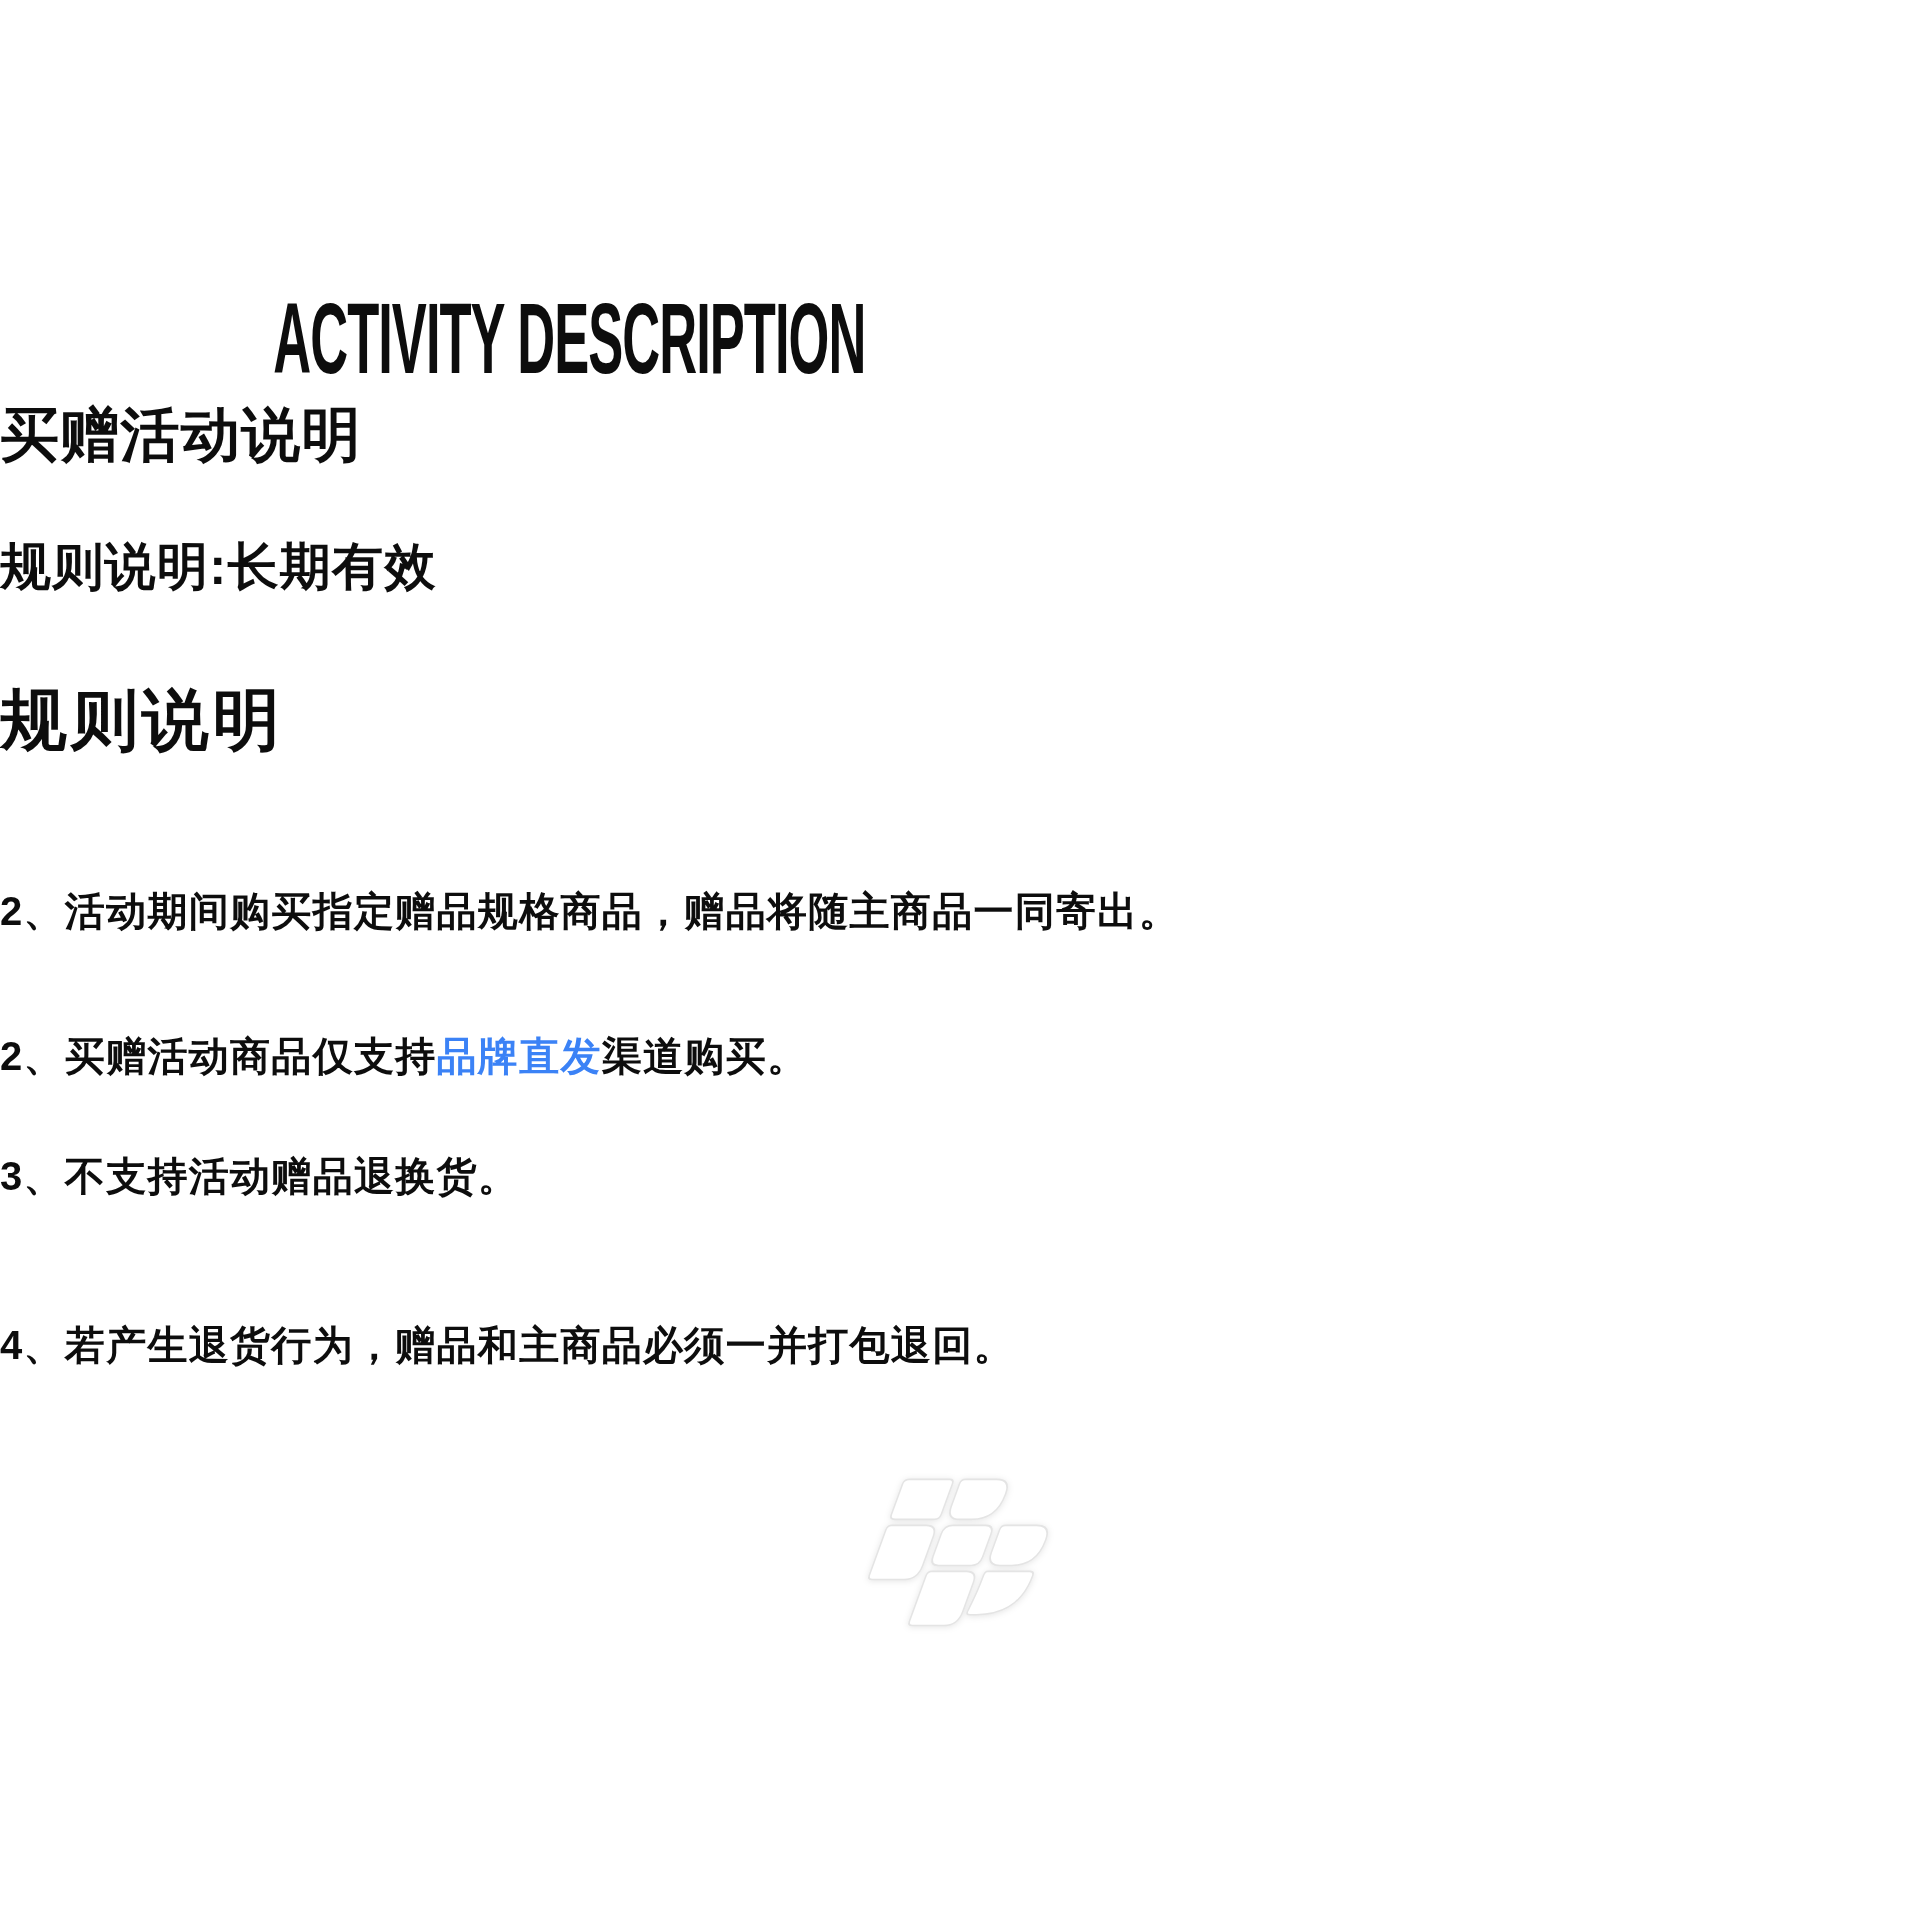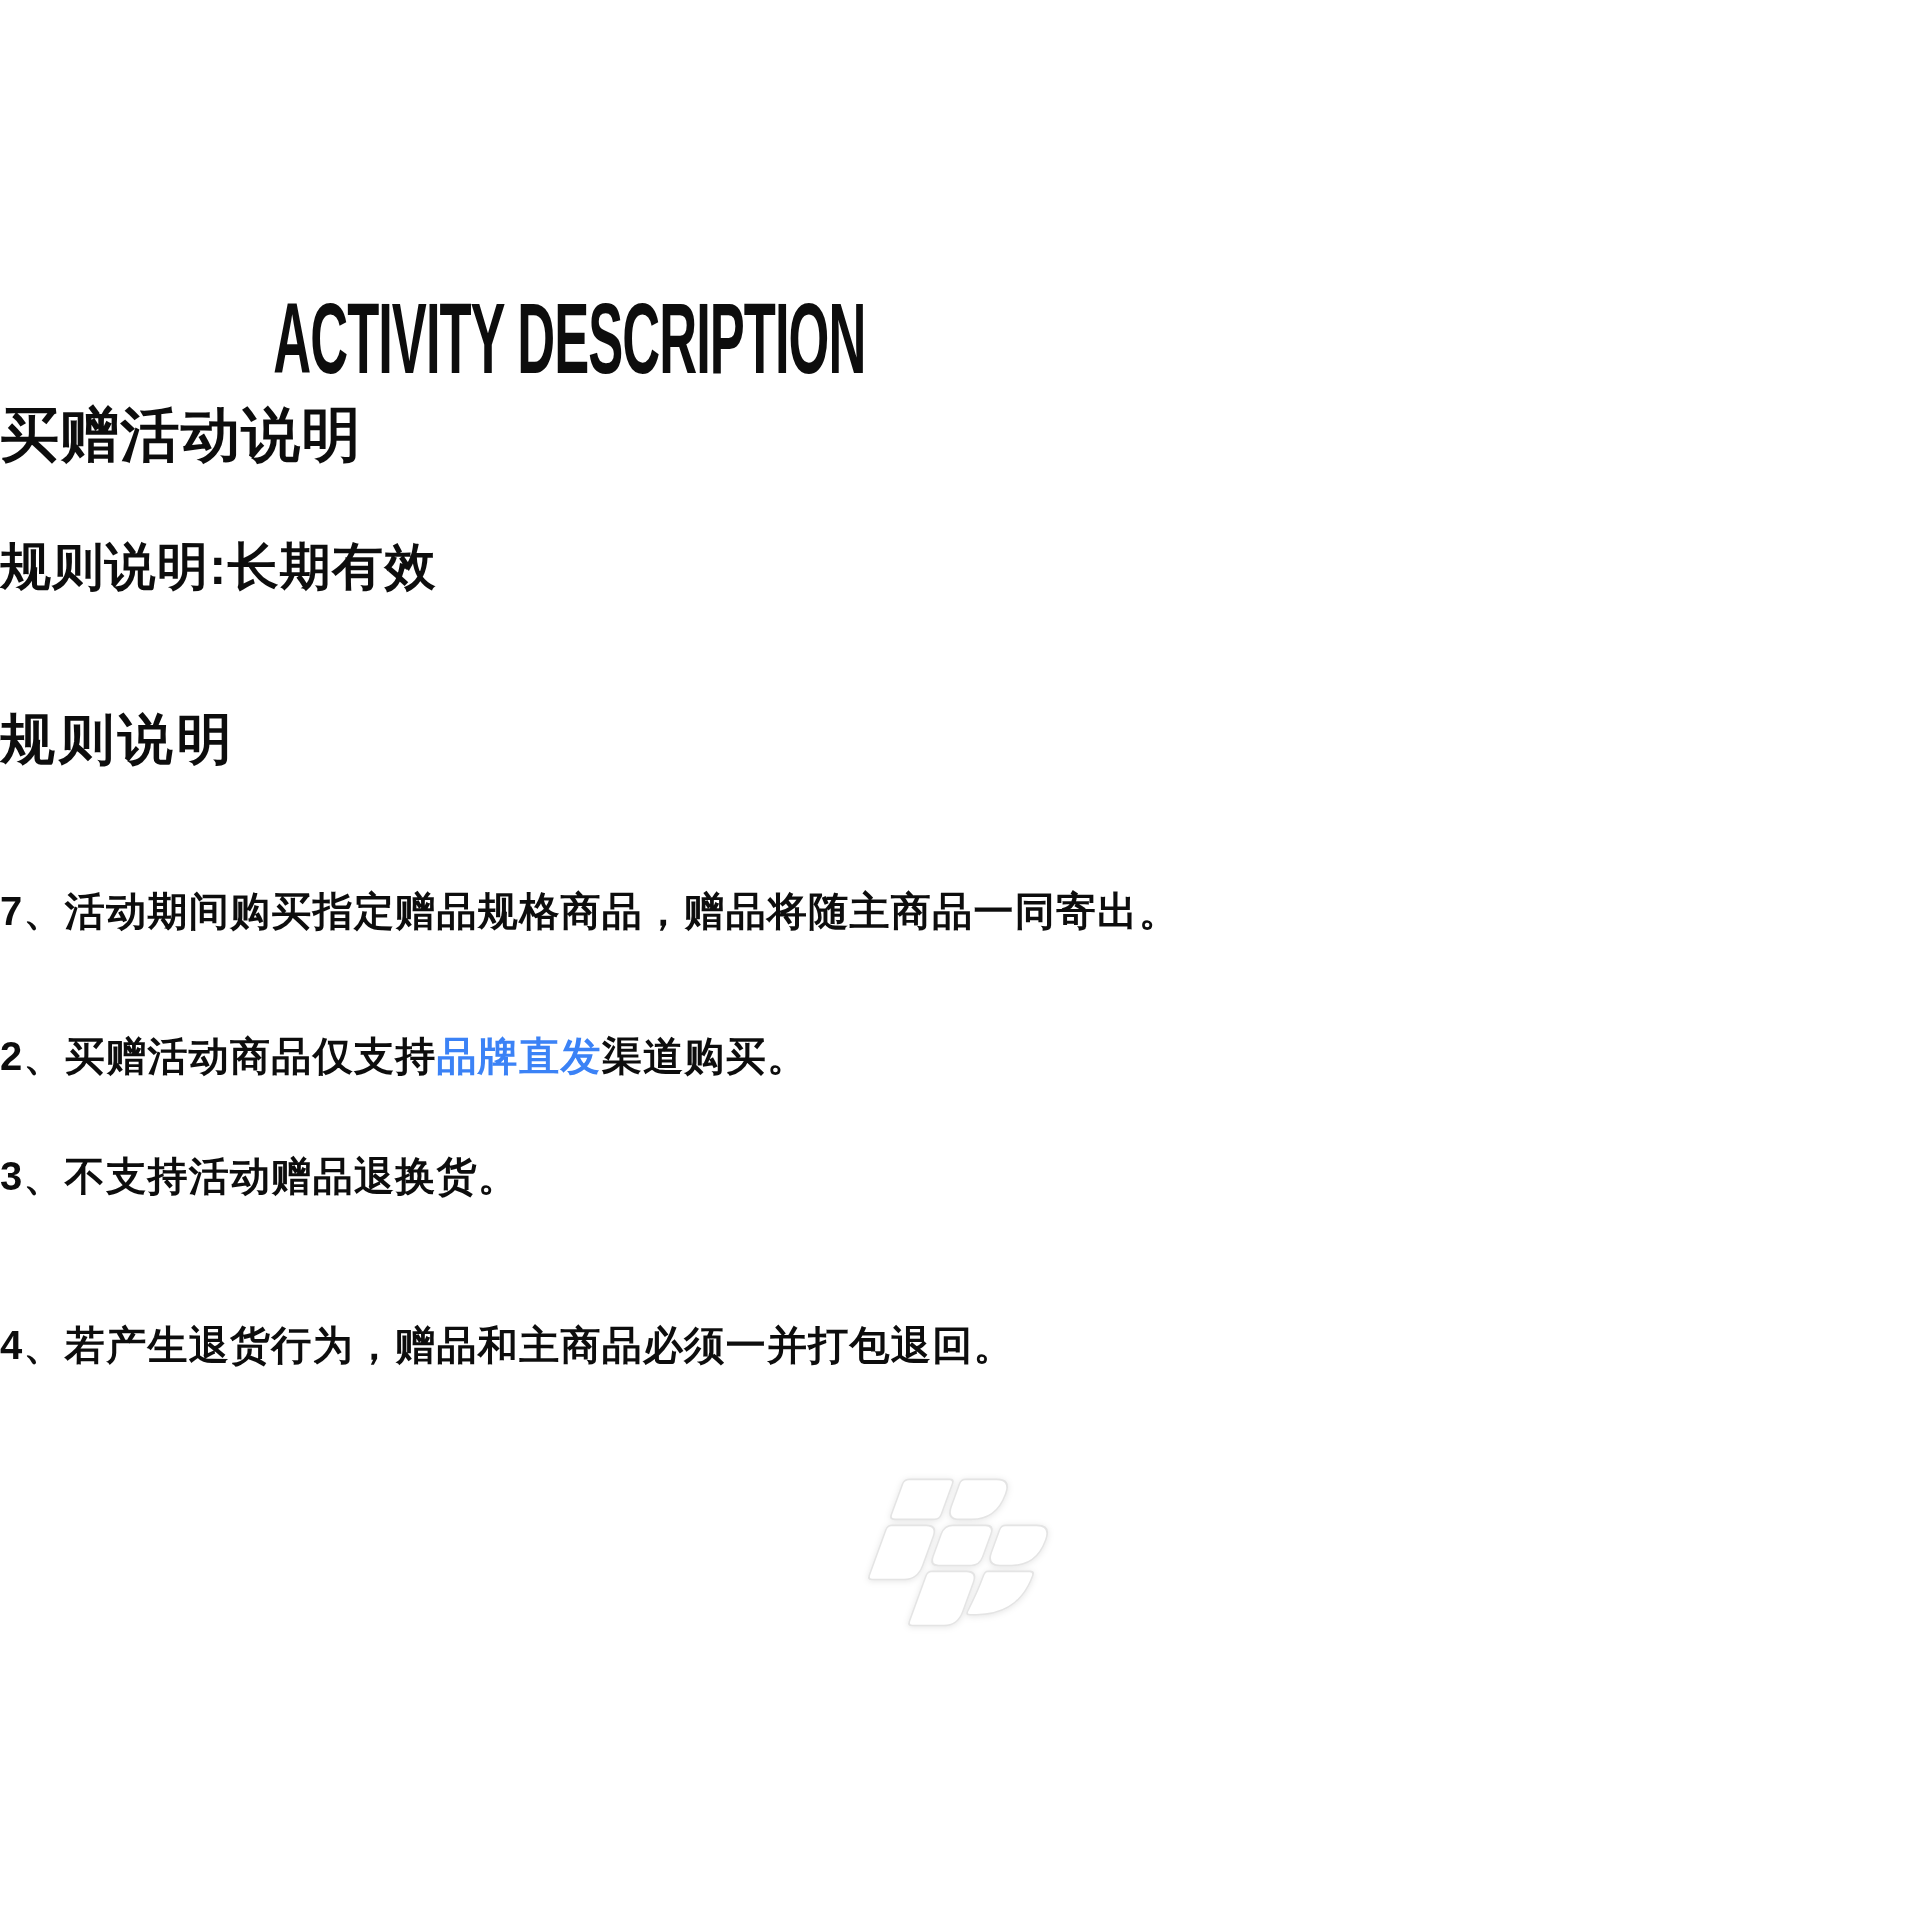--- a/index.html
+++ b/index.html
@@ -22,21 +22,21 @@
   .title-en { top: 288px; }
   .title-en .condensed {
     display: inline-block;
     font-size: 101px;
     letter-spacing: -1.9px;
     transform: scaleX(0.52);
     transform-origin: center top;
   }
   .title-zh   { top: 399px;  font-size: 59px;  letter-spacing: 1.3px; margin-top: 7px; }
   .promo-time { top: 541px;  font-size: 51px;  letter-spacing: 1.3px; }
-  .rules-head { top: 712px; font-size: 55px; letter-spacing: 3.9px; }
+  .rules-head { top: 686px; font-size: 67px; letter-spacing: 3.9px; }
   .rule       { font-size: 40px; letter-spacing: 1.3px; }
   .rule-1 { top: 891px; }
   .rule-2 { top: 1036px; }
   .rule-3 { top: 1116px; margin-top: 40px; }
   .rule-4 { top: 1325px; }
   .rule .highlight { color: #d01616; }
   .watermark {
     position: absolute;
     left: 849px; top: 1477px;
     width: 222px; height: 152px;
@@ -57,21 +57,21 @@
 <div class="line title-en">
   <span class="condensed">ACTIVITY DESCRIPTION</span>
 </div>
 
 <div class="line title-zh">买赠活动说明</div>
 
 <div class="line promo-time">规则说明:长期有效</div>
 
 <div class="line rules-head">规则说明</div>
 
-<div class="line rule rule-1">7、活动期间购买指定赠品规格商品，赠品将随主商品一同寄出。</div>
+<div class="line rule rule-1">2、活动期间购买指定赠品规格商品，赠品将随主商品一同寄出。</div>
 
 <div class="line rule rule-2"><span>2、买赠活动商品仅支持</span><span class="highlight" style="color: #3b82f6;">品牌直发</span><span>渠道购买。</span></div>
 
 <div class="line rule rule-3">3、不支持活动赠品退换货。</div>
 
 <div class="line rule rule-4">4、若产生退货行为，赠品和主商品必须一并打包退回。</div>
 
 <div class="watermark" style="color: rgb(228, 228, 228);">
   <svg viewBox="0 0 410 280">
     <g transform="translate(102,4) skewX(-20)">

